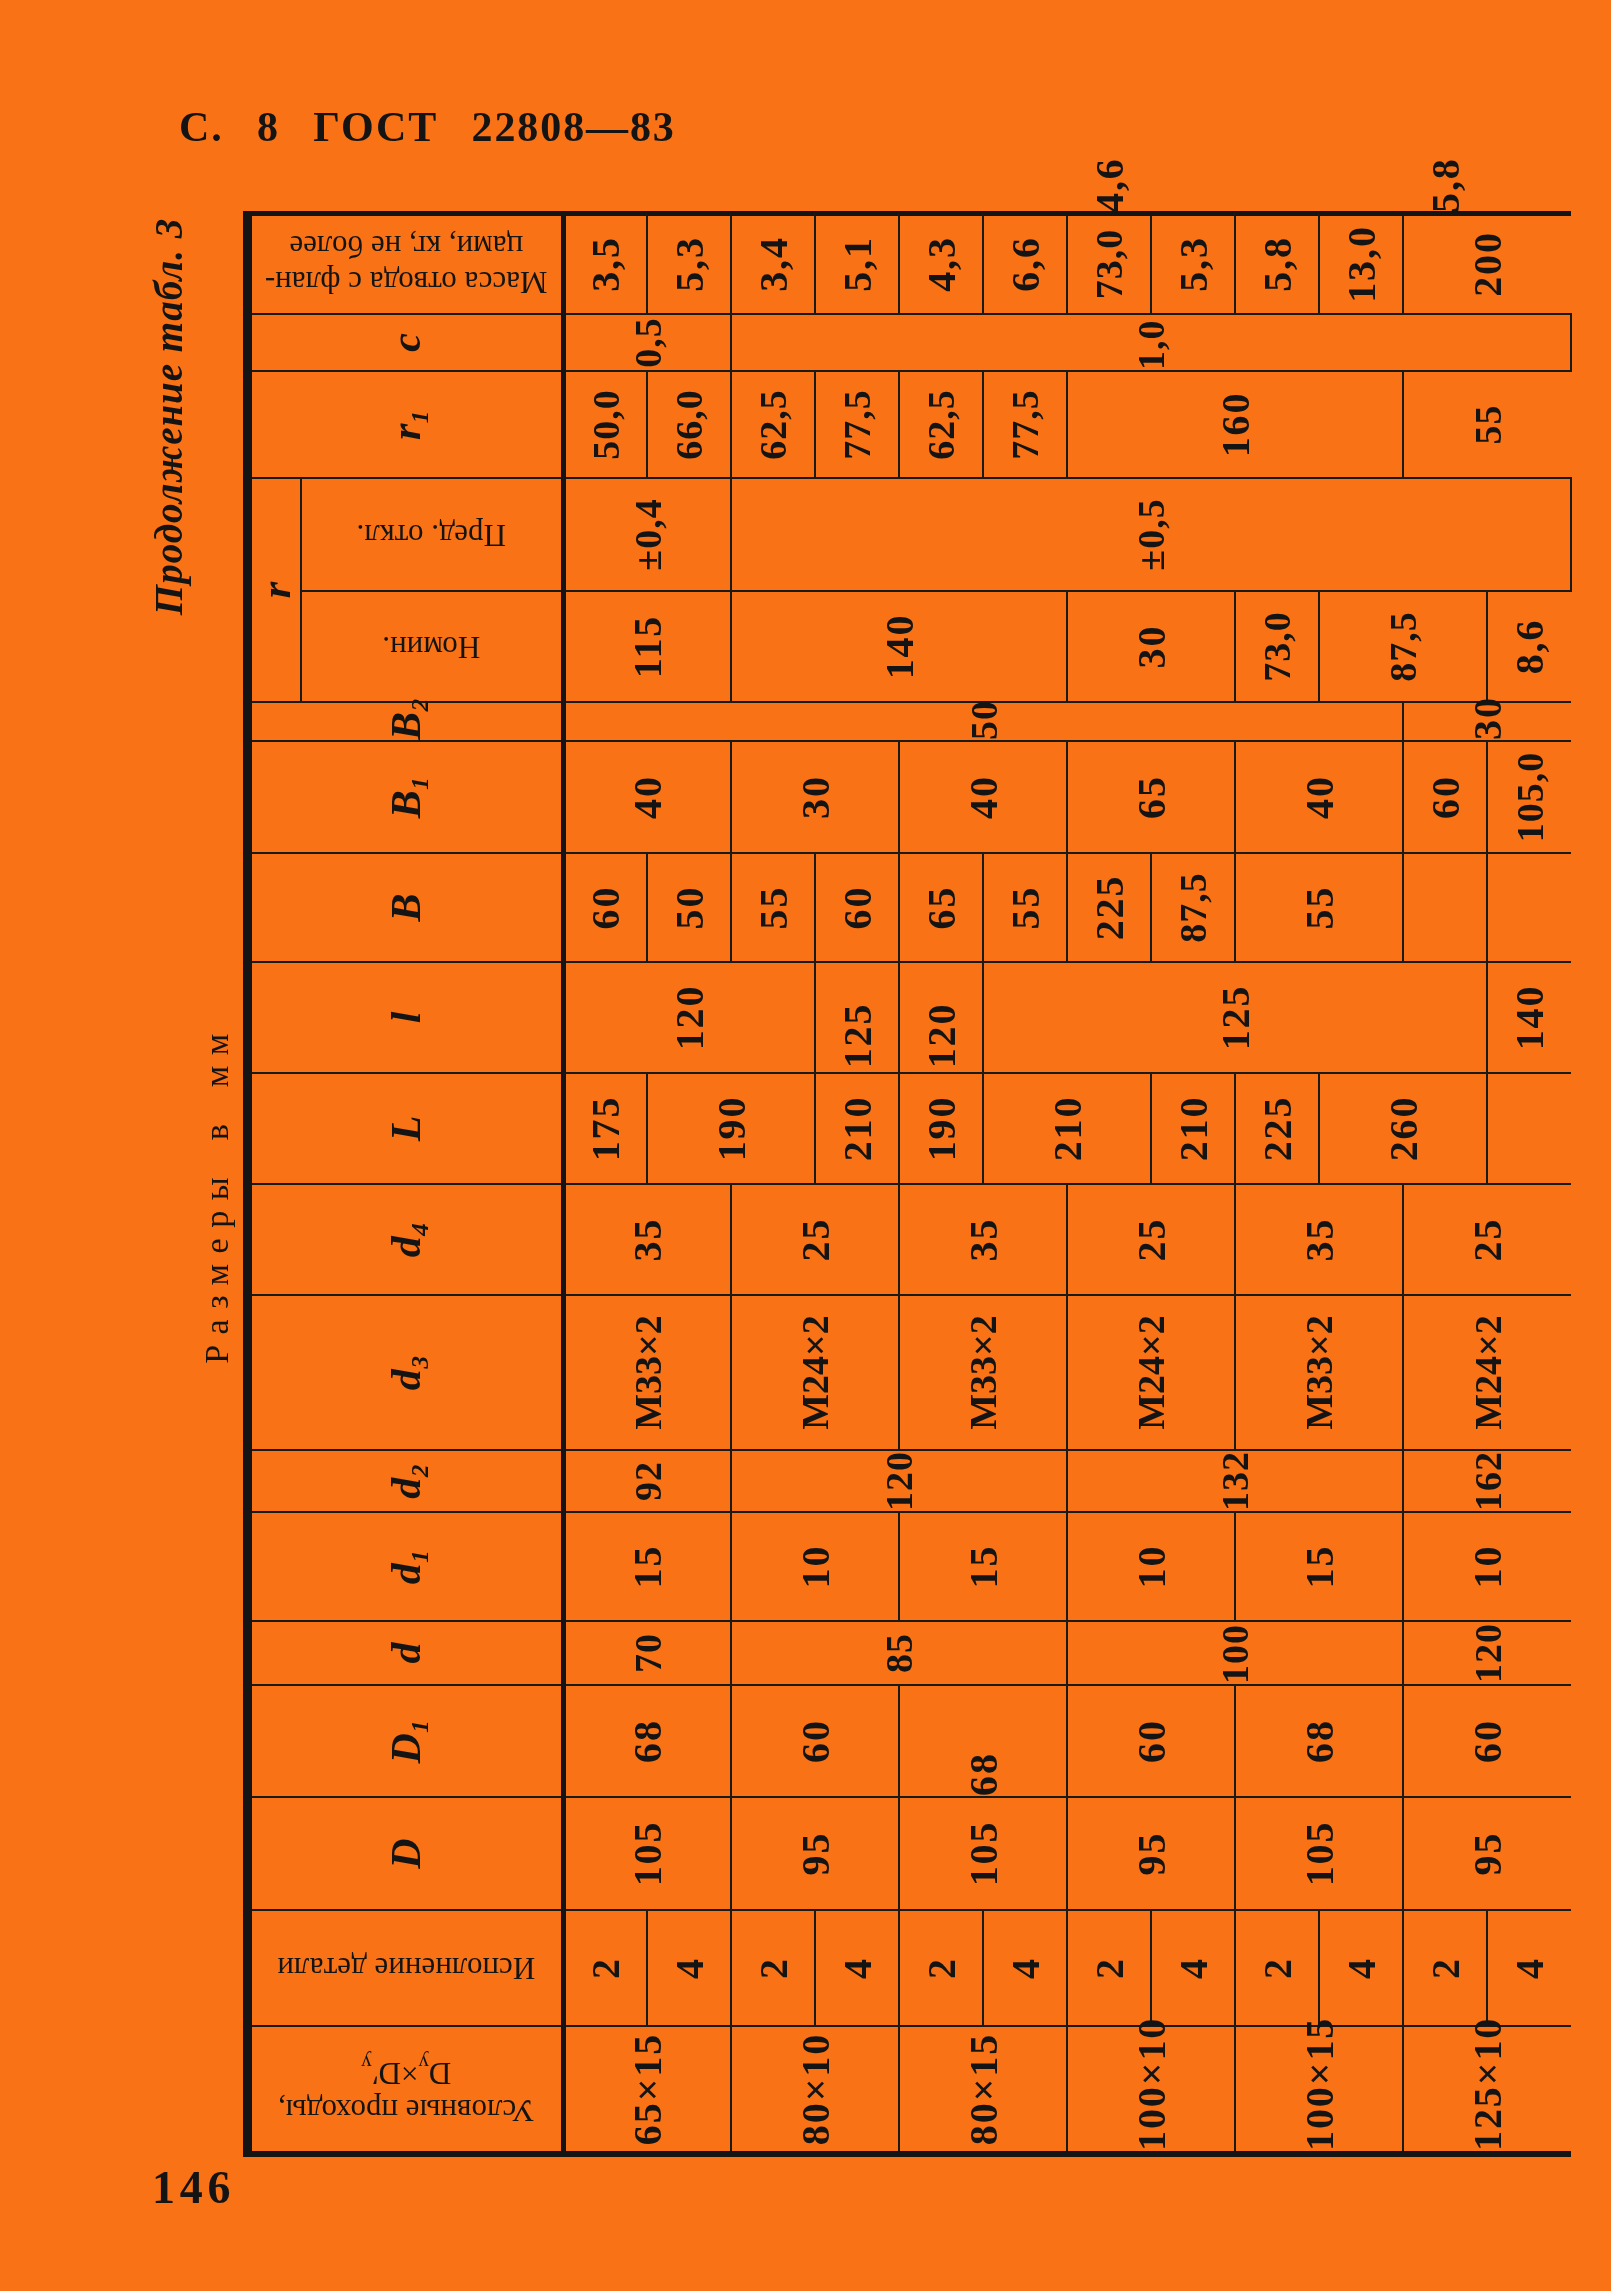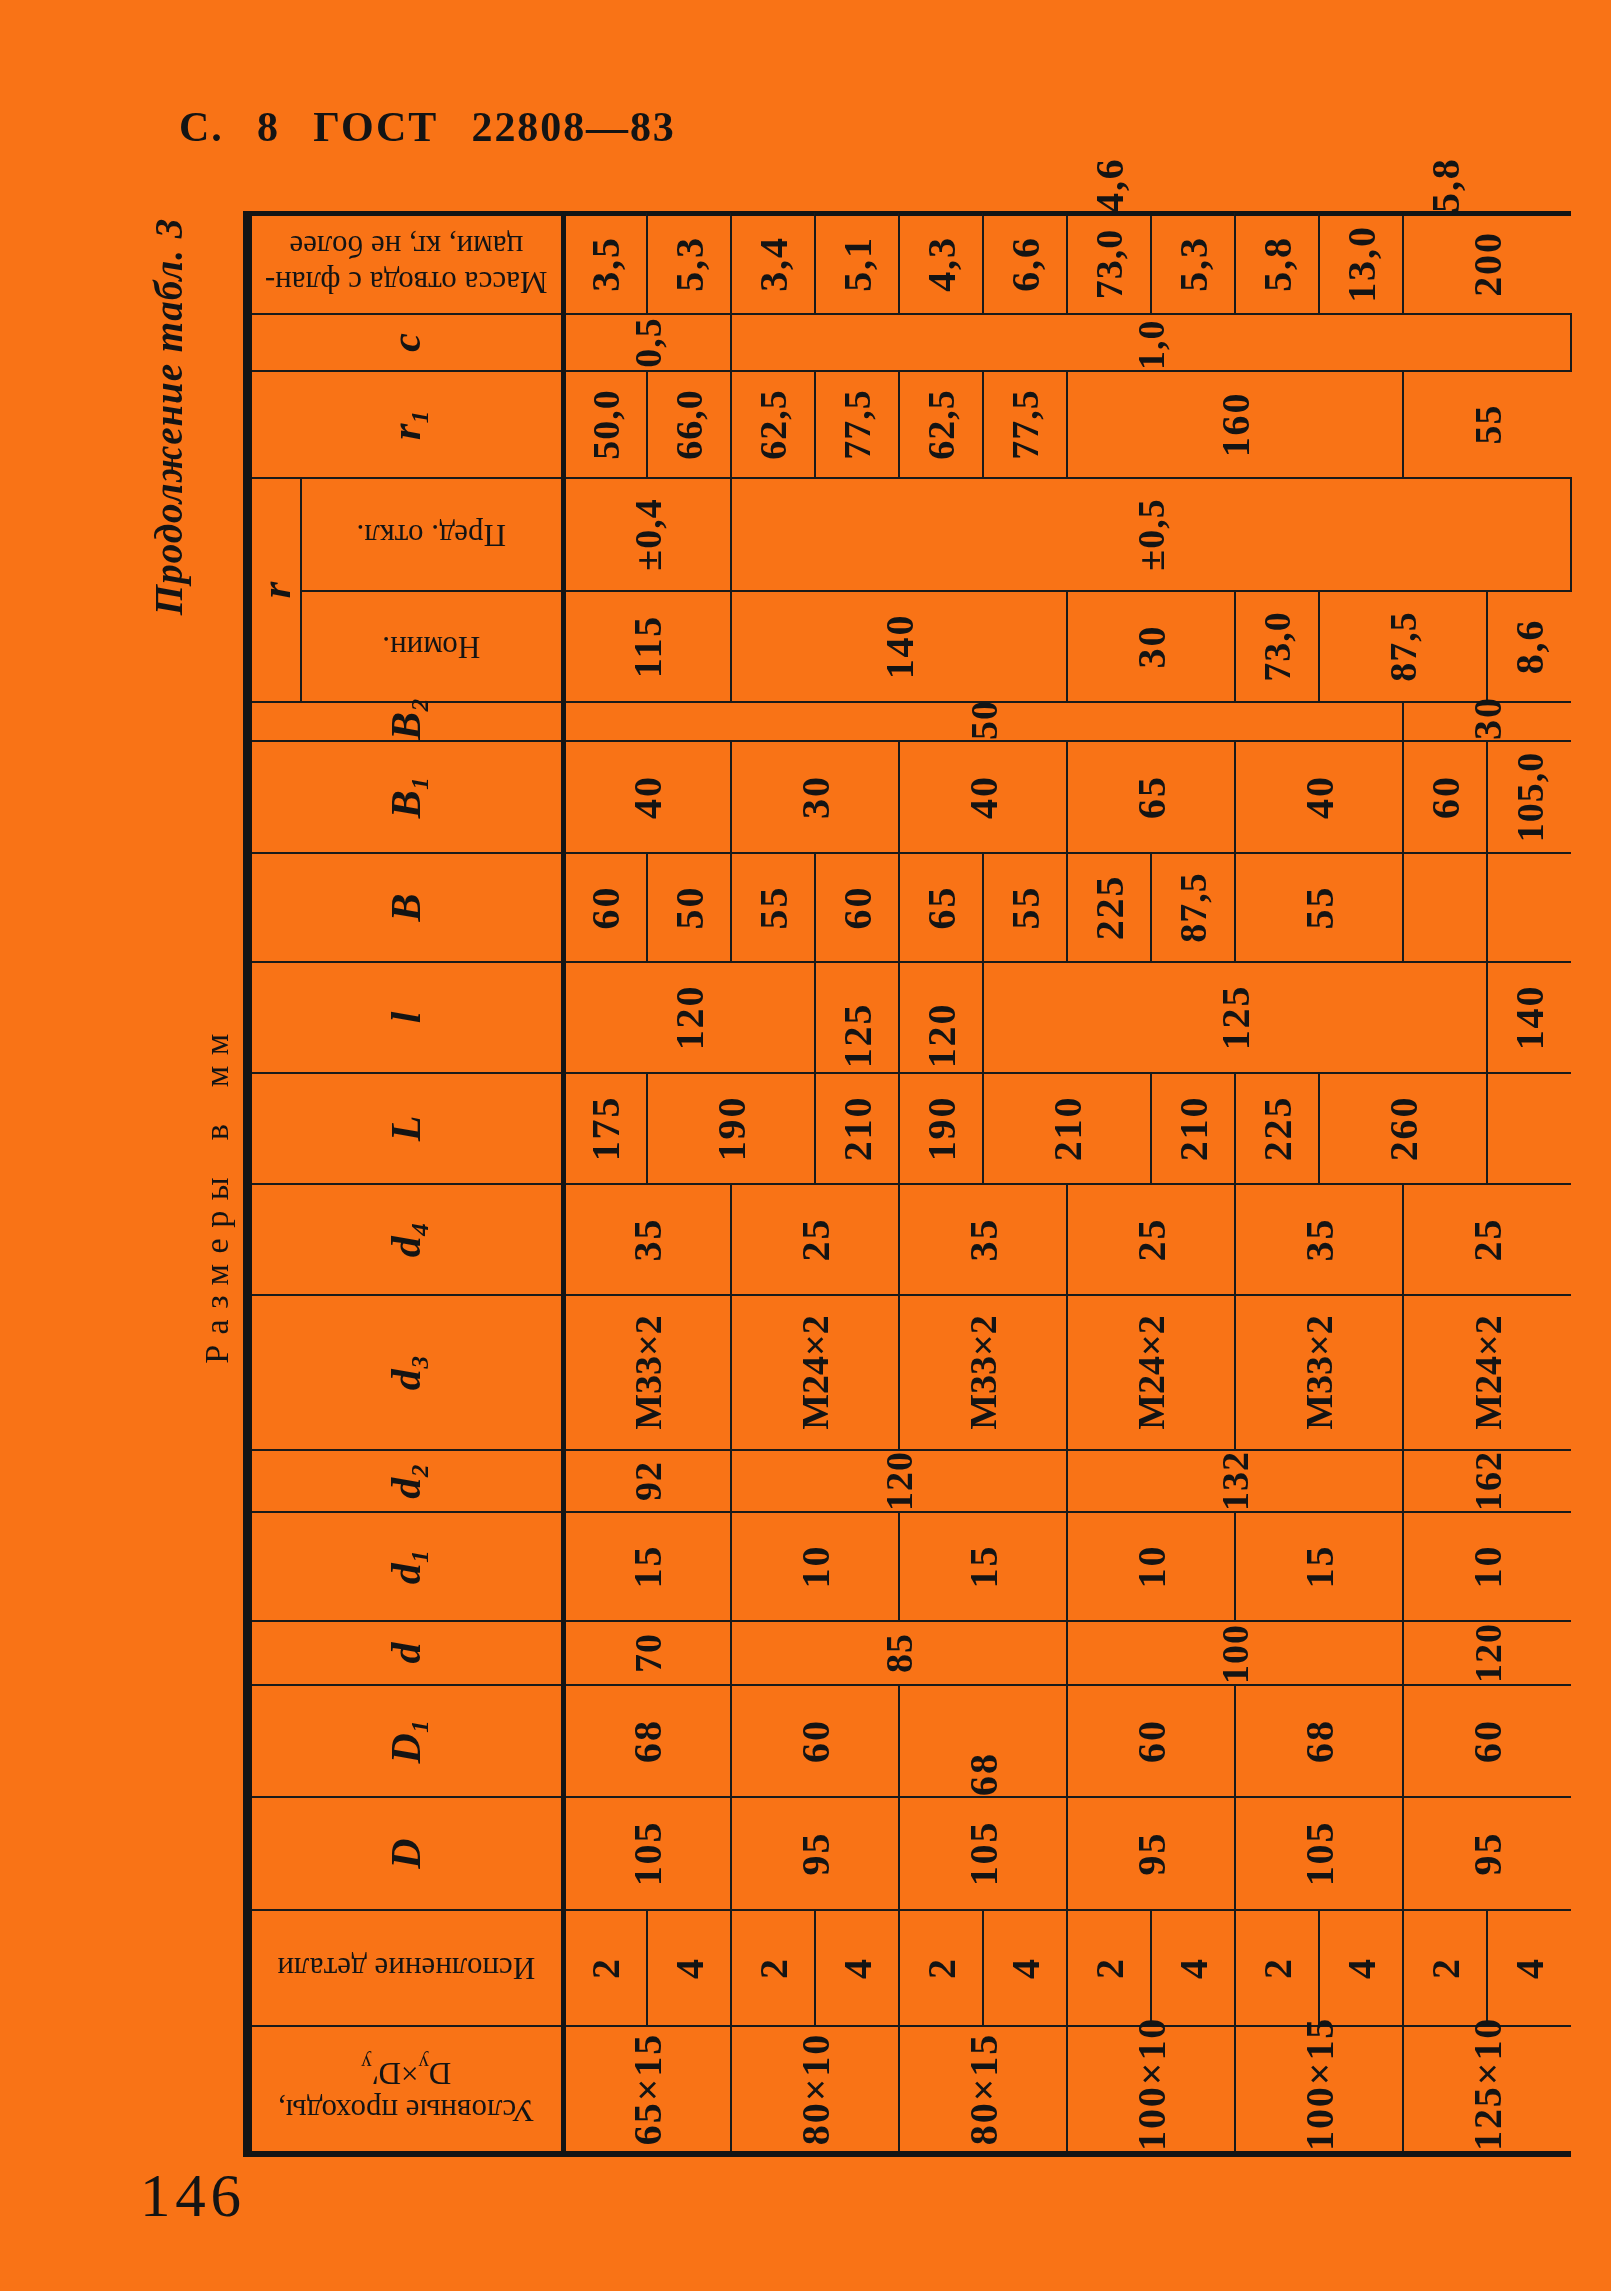--- a/index.html
+++ b/index.html
@@ -8,22 +8,22 @@
     background:#f97316; color:#141414;
     font-family:"Liberation Serif", serif;
     overflow:hidden;
   }
   .page-header {
     position:absolute; left:179px; top:103px;
     font-size:42px; font-weight:700; letter-spacing:1.9px; word-spacing:21px;
     white-space:nowrap;
   }
   .page-number {
-    position:absolute; left:140px; top:2161px;
-    font-size:61px; font-weight:400; letter-spacing:4.8px;
+    position:absolute; left:152px; top:2161px;
+    font-size:46px; font-weight:700; letter-spacing:4.8px;
   }
   
   .landscape {
     position:absolute; left:143px; top:2173px;
     width:1959px; height:1436px;
     transform:rotate(-90deg); transform-origin:0 0;
   }
   .cap-cont {
     height:51px; line-height:51px; text-align:right; padding-right:3.8px;
     font-style:italic; font-weight:700; font-size:39px; letter-spacing:1px;

